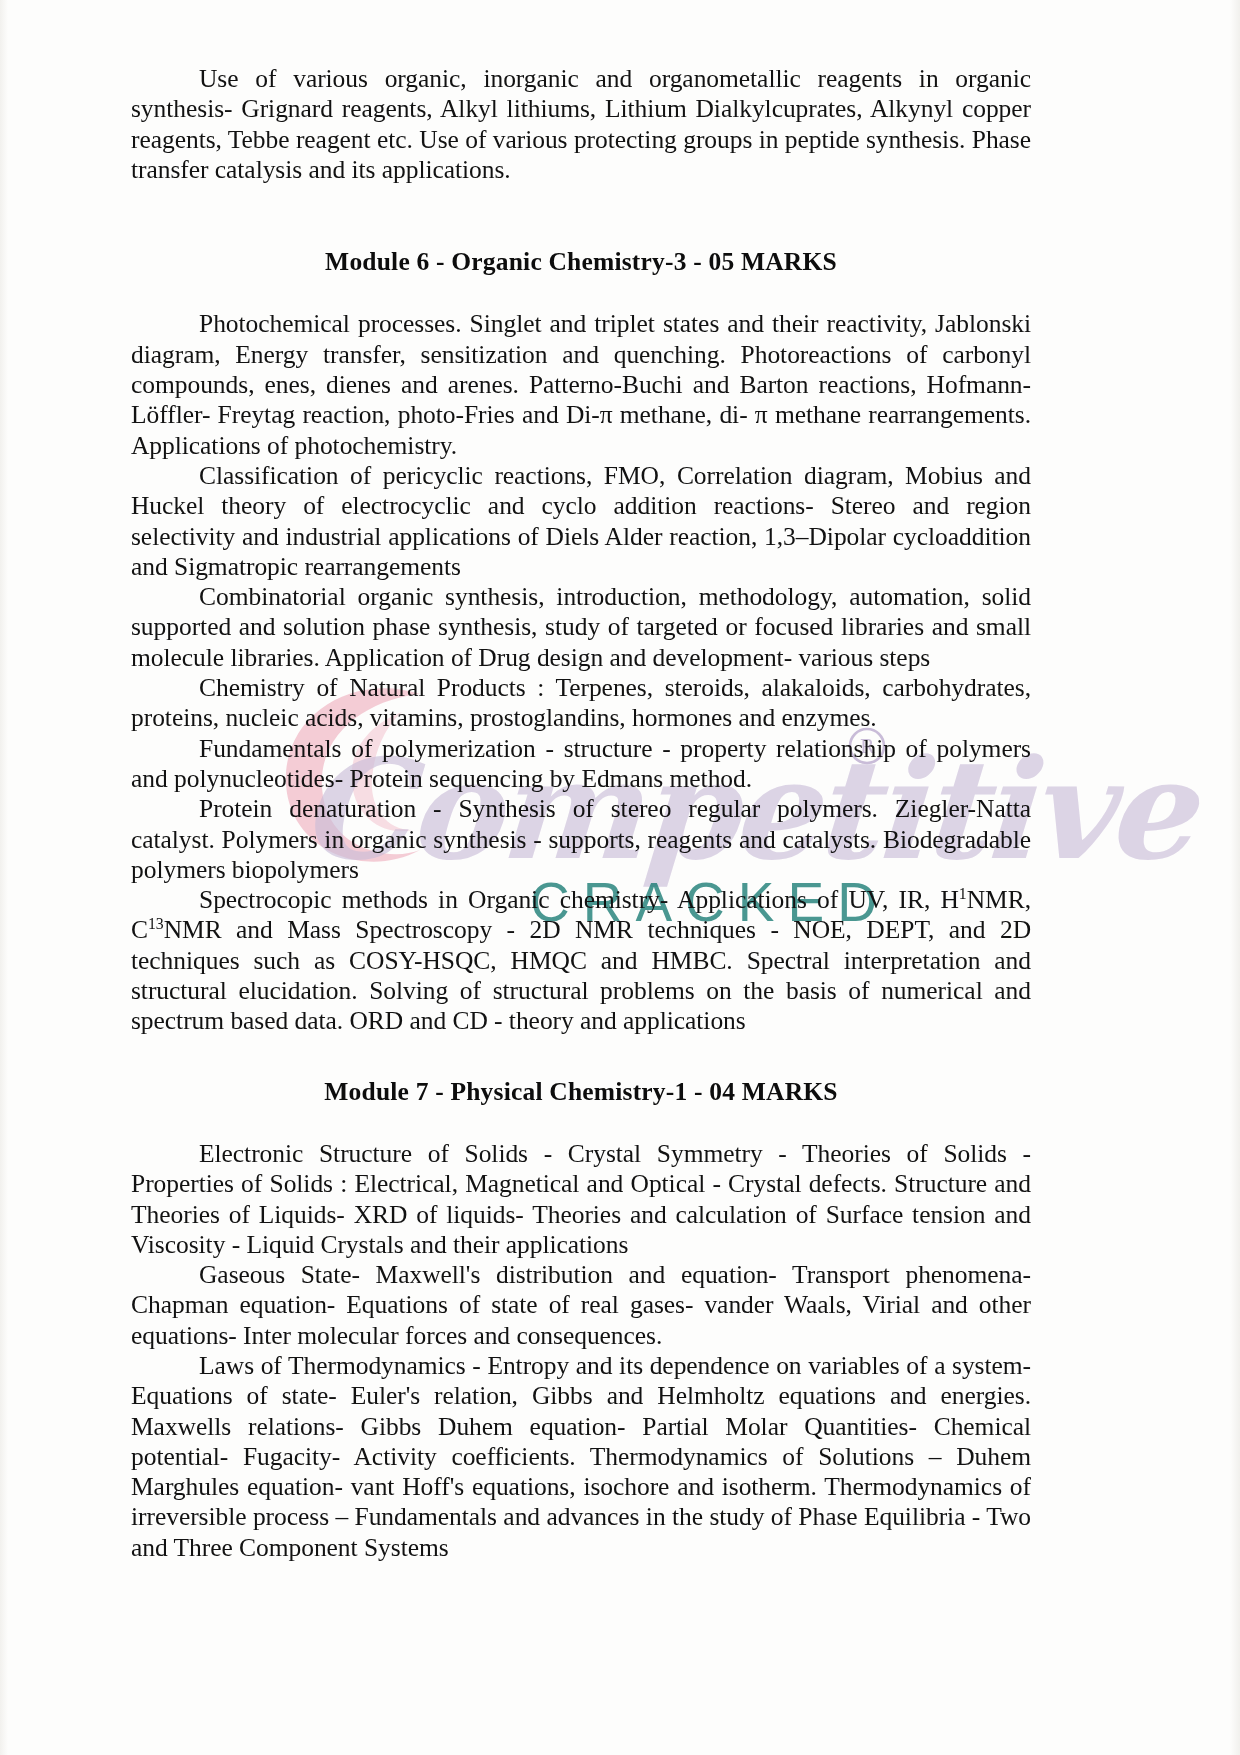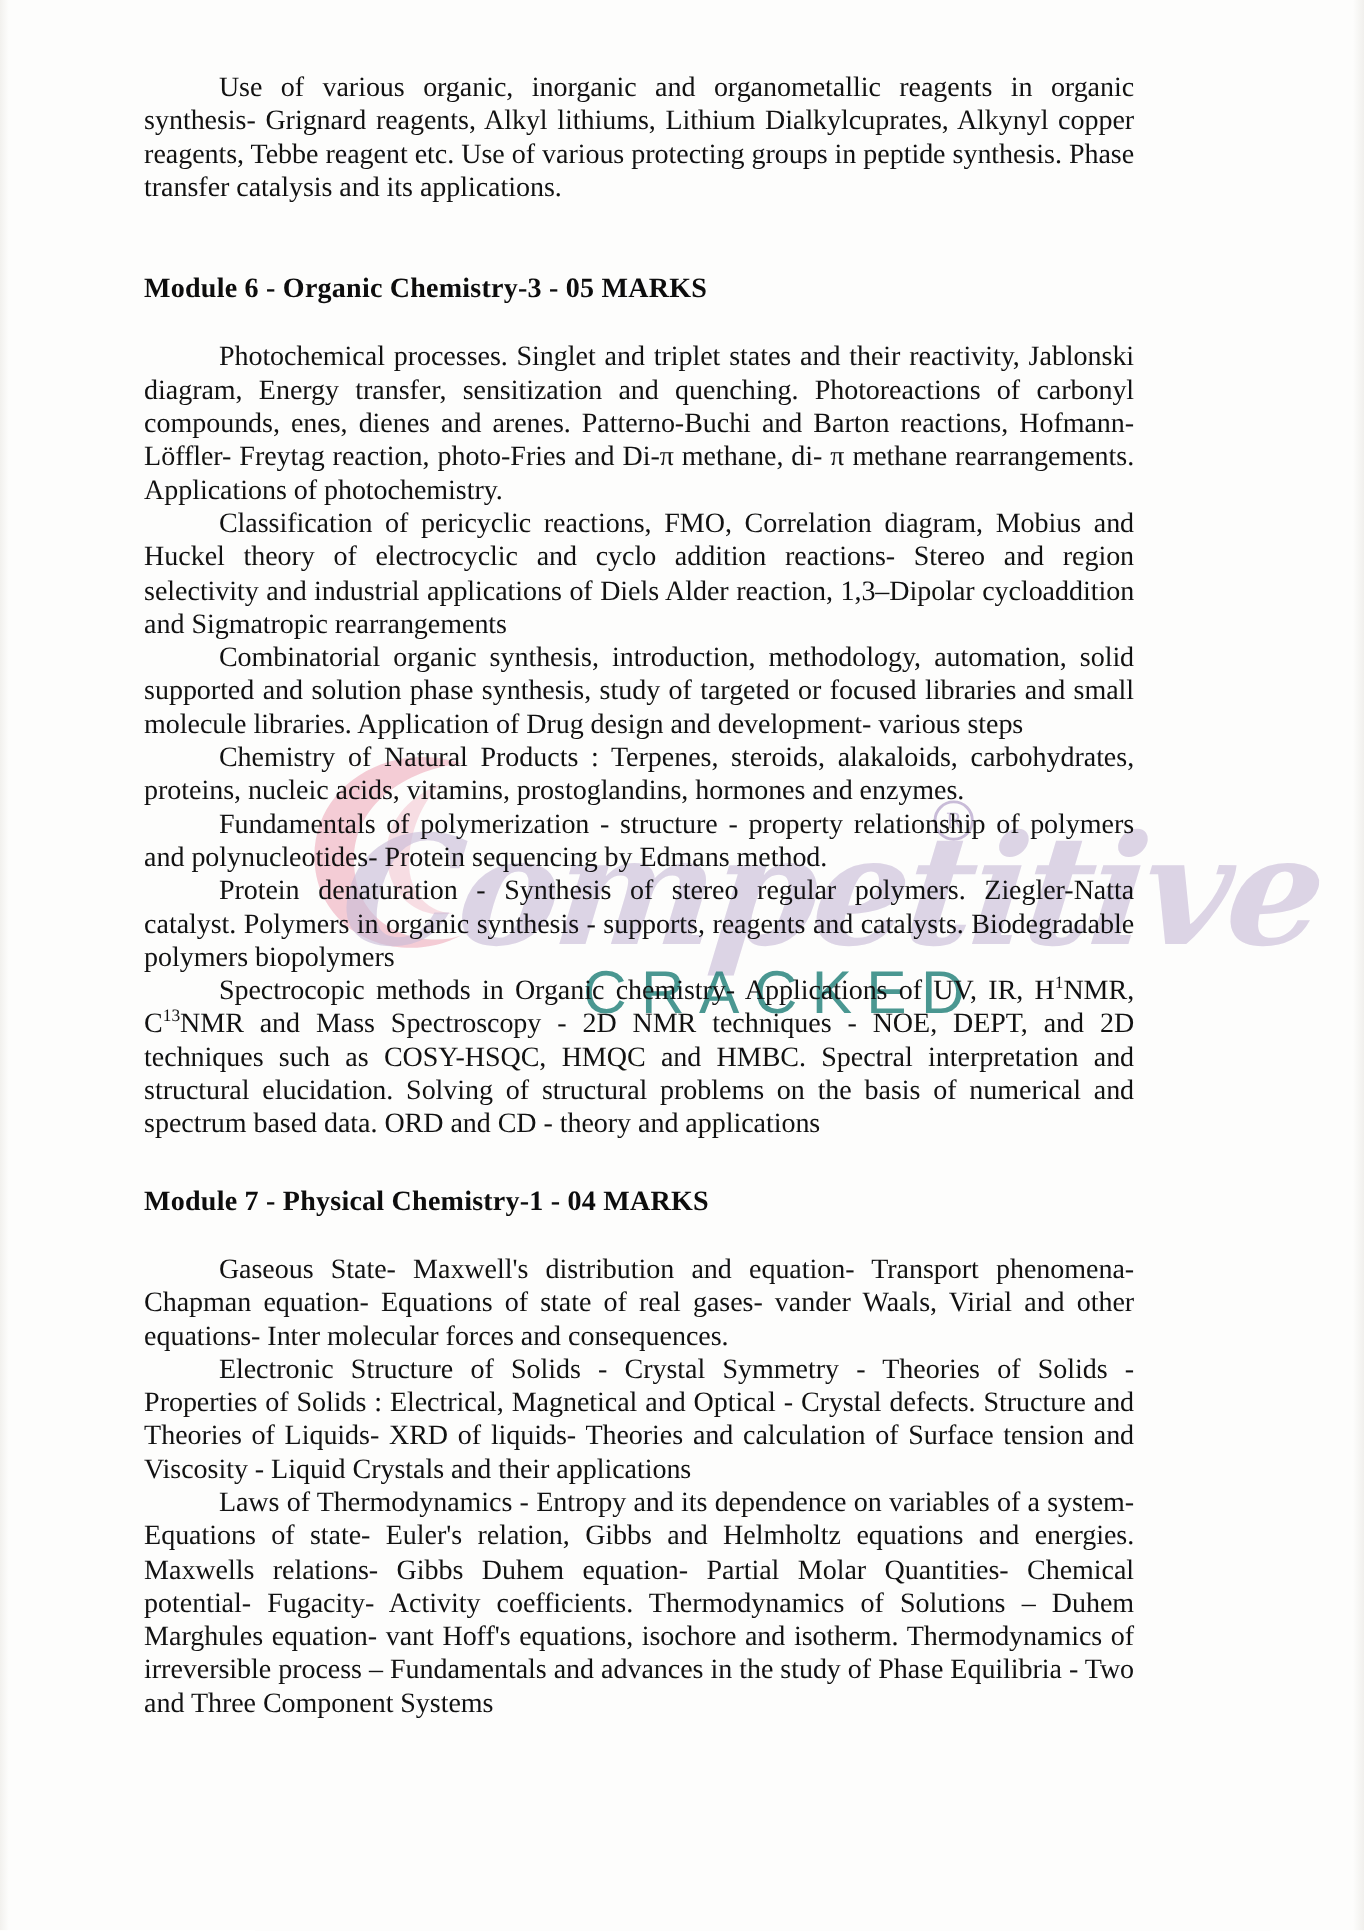--- a/index.html
+++ b/index.html
@@ -46,20 +46,21 @@
     text-justify: inter-word;
     font-size: 25.5px;
     line-height: 30.3px;
     text-indent: 68px;
     letter-spacing: -0.05px;
     word-spacing: 0px;
     color: #121212;
   }
   h2.module-head {
     margin: 0;
+    text-align: center;
     font-weight: bold;
     font-size: 25.5px;
     line-height: 30.3px;
     letter-spacing: 0.2px;
     color: #0d0d0d;
   }
   .gap-lg { height: 62px; }
   .gap-head-after { height: 32px; }
   .gap-head-before { height: 40px; }
   sup {
@@ -176,19 +177,19 @@
     <p class="para">Protein denaturation - Synthesis of stereo regular polymers. Ziegler-Natta catalyst. Polymers in organic synthesis - supports, reagents and catalysts. Biodegradable polymers biopolymers</p>
 
     <p class="para"><span>Spectrocopic methods in Organic chemistry-  Applications of UV, IR, H</span><sup>1</sup><span>NMR, C</span><sup>13</sup><span>NMR and Mass Spectroscopy - 2D NMR techniques - NOE, DEPT, and 2D techniques such as COSY-HSQC, HMQC and HMBC.      Spectral interpretation and structural elucidation. Solving of structural problems on the basis of numerical and spectrum based data.    ORD and CD - theory and applications</span></p>
 
     <div class="gap-head-before"></div>
 
     <h2 class="module-head">Module 7  -   Physical Chemistry-1  -  04 MARKS</h2>
 
     <div class="gap-head-after"></div>
 
+    <p class="para">Electronic Structure of Solids - Crystal Symmetry - Theories of Solids - Properties of Solids : Electrical, Magnetical and Optical - Crystal defects. Structure and Theories of Liquids- XRD of liquids-  Theories and calculation of Surface tension and Viscosity -  Liquid Crystals and their applications</p>
     <p class="para">Gaseous State- Maxwell's distribution and equation- Transport phenomena- Chapman equation- Equations of state of real gases-  vander Waals,  Virial  and other equations-  Inter molecular forces and consequences.</p>
-    <p class="para">Electronic Structure of Solids - Crystal Symmetry - Theories of Solids - Properties of Solids : Electrical, Magnetical and Optical - Crystal defects. Structure and Theories of Liquids- XRD of liquids-  Theories and calculation of Surface tension and Viscosity -  Liquid Crystals and their applications</p>
     <p class="para">Laws of Thermodynamics -   Entropy and its dependence on variables of a system- Equations of state-  Euler's relation,  Gibbs and Helmholtz equations and energies.   Maxwells relations- Gibbs Duhem equation- Partial Molar Quantities-  Chemical potential- Fugacity- Activity coefficients.  Thermodynamics of Solutions – Duhem Marghules equation-  vant Hoff's equations,  isochore and isotherm.  Thermodynamics of irreversible process – Fundamentals and advances in the study of Phase Equilibria - Two and Three Component Systems</p>
 
   </div>
 
 </div>
 
 </body></html>

